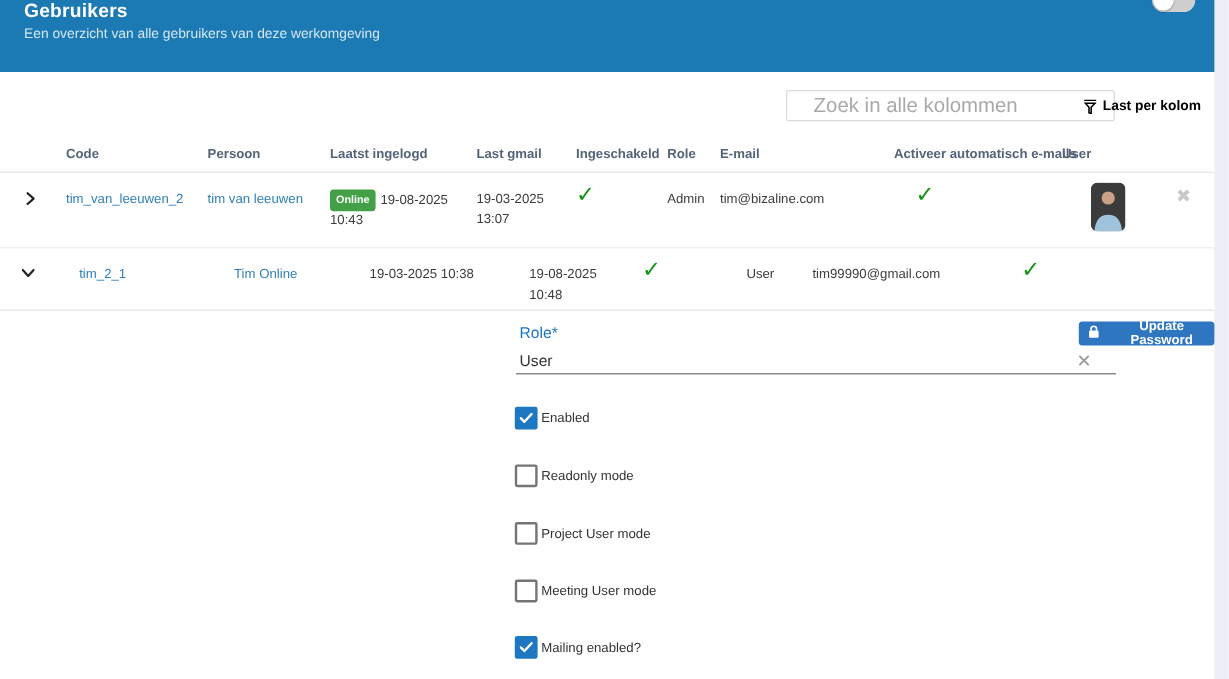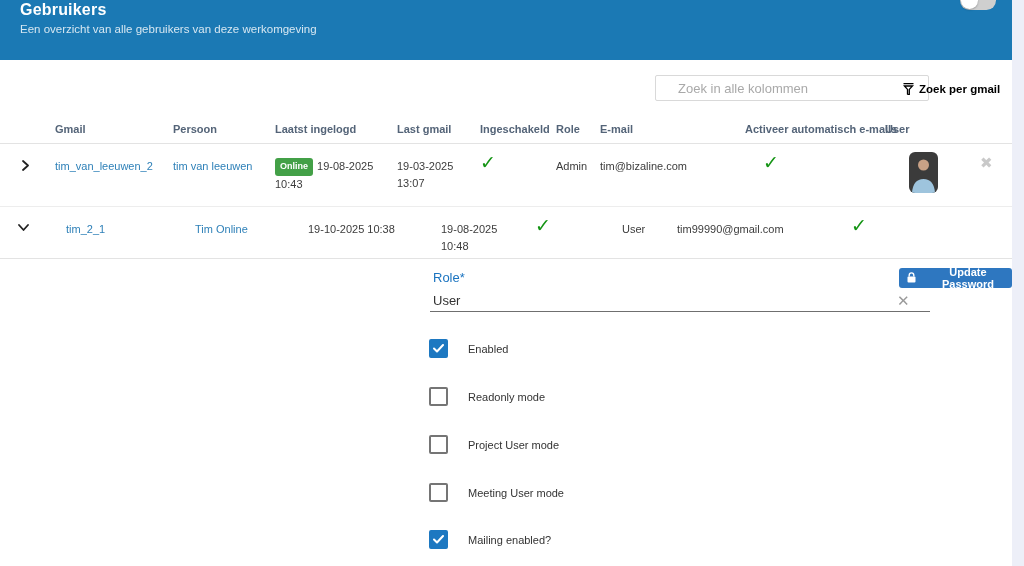--- a/index.html
+++ b/index.html
@@ -24,21 +24,21 @@
   }
   .toggle .knob{
     position:absolute;left:1px;top:1px;width:17px;height:17px;border-radius:50%;
     background:#ffffff;box-shadow:0 1px 2px rgba(0,0,0,.25);
   }
 
   
   .search-input{
     position:absolute;left:655px;top:75px;width:274px;height:26px;box-sizing:border-box;
     border:1px solid #d9d9d9;border-radius:2px;padding:0 10px 0 22px;
-    font-size:13px;color:#444;font-family:inherit;outline:none;
+    font-size:17px;color:#444;font-family:inherit;outline:none;
   }
   .search-input::placeholder{color:#a9a9a9;}
   .filter-btn{
     position:absolute;left:903px;top:79px;height:20px;display:flex;align-items:center;gap:5px;
     background:none;border:none;padding:0;cursor:pointer;
     font-family:inherit;font-size:11.5px;font-weight:bold;color:#000;
   }
   .filter-btn svg{display:block;}
 
   
@@ -90,21 +90,21 @@
     font-family:inherit;font-size:11px;font-weight:bold;color:#fff;
   }
   .cbx-row{position:absolute;left:429px;display:flex;align-items:center;cursor:pointer;}
   .cbx{
     width:15px;height:15px;border:2px solid #757575;border-radius:2px;background:#fff;
     display:flex;align-items:center;justify-content:center;flex:0 0 auto;
   }
   .cbx svg{display:none;}
   .cbx.checked{background:#1d78c1;border-color:#1d78c1;}
   .cbx.checked svg{display:block;}
-  .cbx-label{font-size:11px;color:#333;margin-left:20px;}
+  .cbx-label{font-size:11px;color:#333;margin-left:3px;}
 </style>
 </head>
 <body>
 
 <div class="app">
 
   <div class="header">
     <h1>Gebruikers</h1>
     <div class="subtitle">Een overzicht van alle gebruikers van deze werkomgeving</div>
     <div class="toggle">
@@ -112,28 +112,28 @@
     </div>
   </div>
 
   <input class="search-input" type="text" placeholder="Zoek in alle kolommen" style="">
   <button class="filter-btn">
     <span>
       <svg width="11" height="12" viewBox="0 0 11 12">
           <path d="M0.5 0.5 h10 M1.5 3 l3 3.4 v4.6 l1.8 1 v-5.6 l3.2-3.4 z" fill="none" stroke="#000" stroke-width="1.3"></path>
         </svg>
     </span>
-    <span>Zoek per gmail</span>
+    <span>Last per kolom</span>
   </button>
 
   <div class="table">
 
     <div class="trow thead">
       <div class="th"></div>
-      <div class="th">Gmail</div>
+      <div class="th">Code</div>
       <div class="th">Persoon</div>
       <div class="th">Laatst ingelogd</div>
       <div class="th">Last gmail</div>
       <div class="th">Ingeschakeld</div>
       <div class="th">Role</div>
       <div class="th">E-mail</div>
       <div class="th">Activeer automatisch e-mails</div>
       <div class="th">User</div>
       <div class="th"></div>
     </div>
@@ -169,21 +169,21 @@
     <div class="trow row2">
       <div class="chev" style="padding-left:18px">
         <span>
           <svg width="11" height="9" viewBox="0 0 11 9">
               <path d="M1 2 l4.5 5 4.5 -5" fill="none" stroke="#222" stroke-width="1.8" stroke-linecap="round" stroke-linejoin="round"></path>
             </svg>
         </span>
       </div>
       <div class="cell"><span class="link">tim_2_1</span></div>
       <div class="cell"><span class="link">Tim Online</span></div>
-      <div class="cell">19-10-2025 10:38</div>
+      <div class="cell">19-03-2025 10:38</div>
       <div class="cell">19-08-2025 10:48</div>
       <div class="check">✓</div>
       <div class="cell">User</div>
       <div class="cell">tim99990@gmail.com</div>
       <div class="check shift">✓</div>
       <div></div>
       <div class="del">✖</div>
     </div>
   </div>
 

